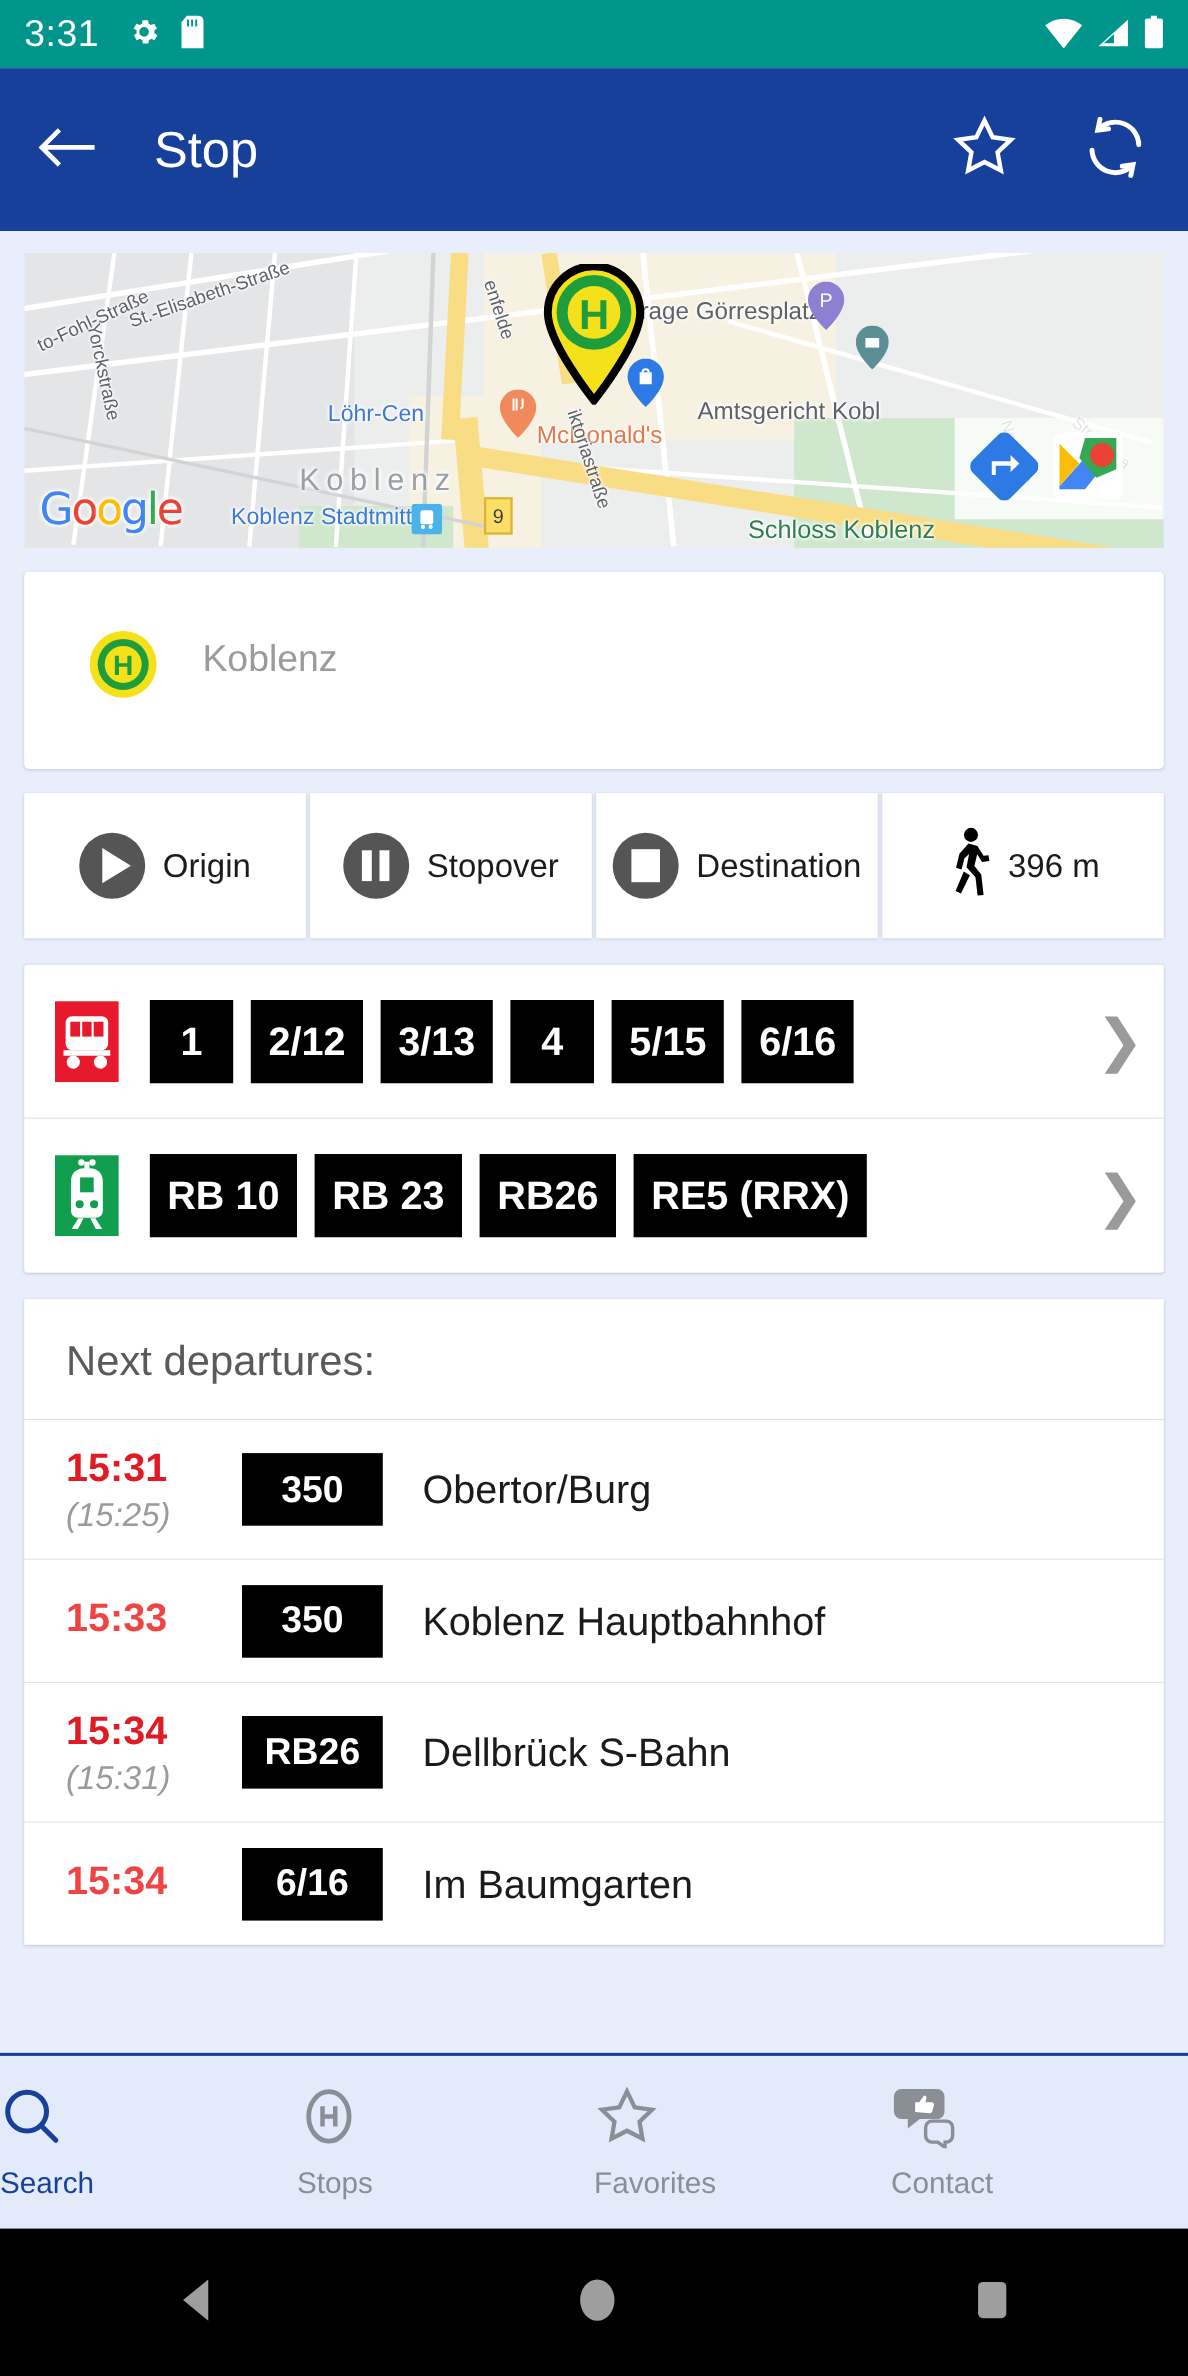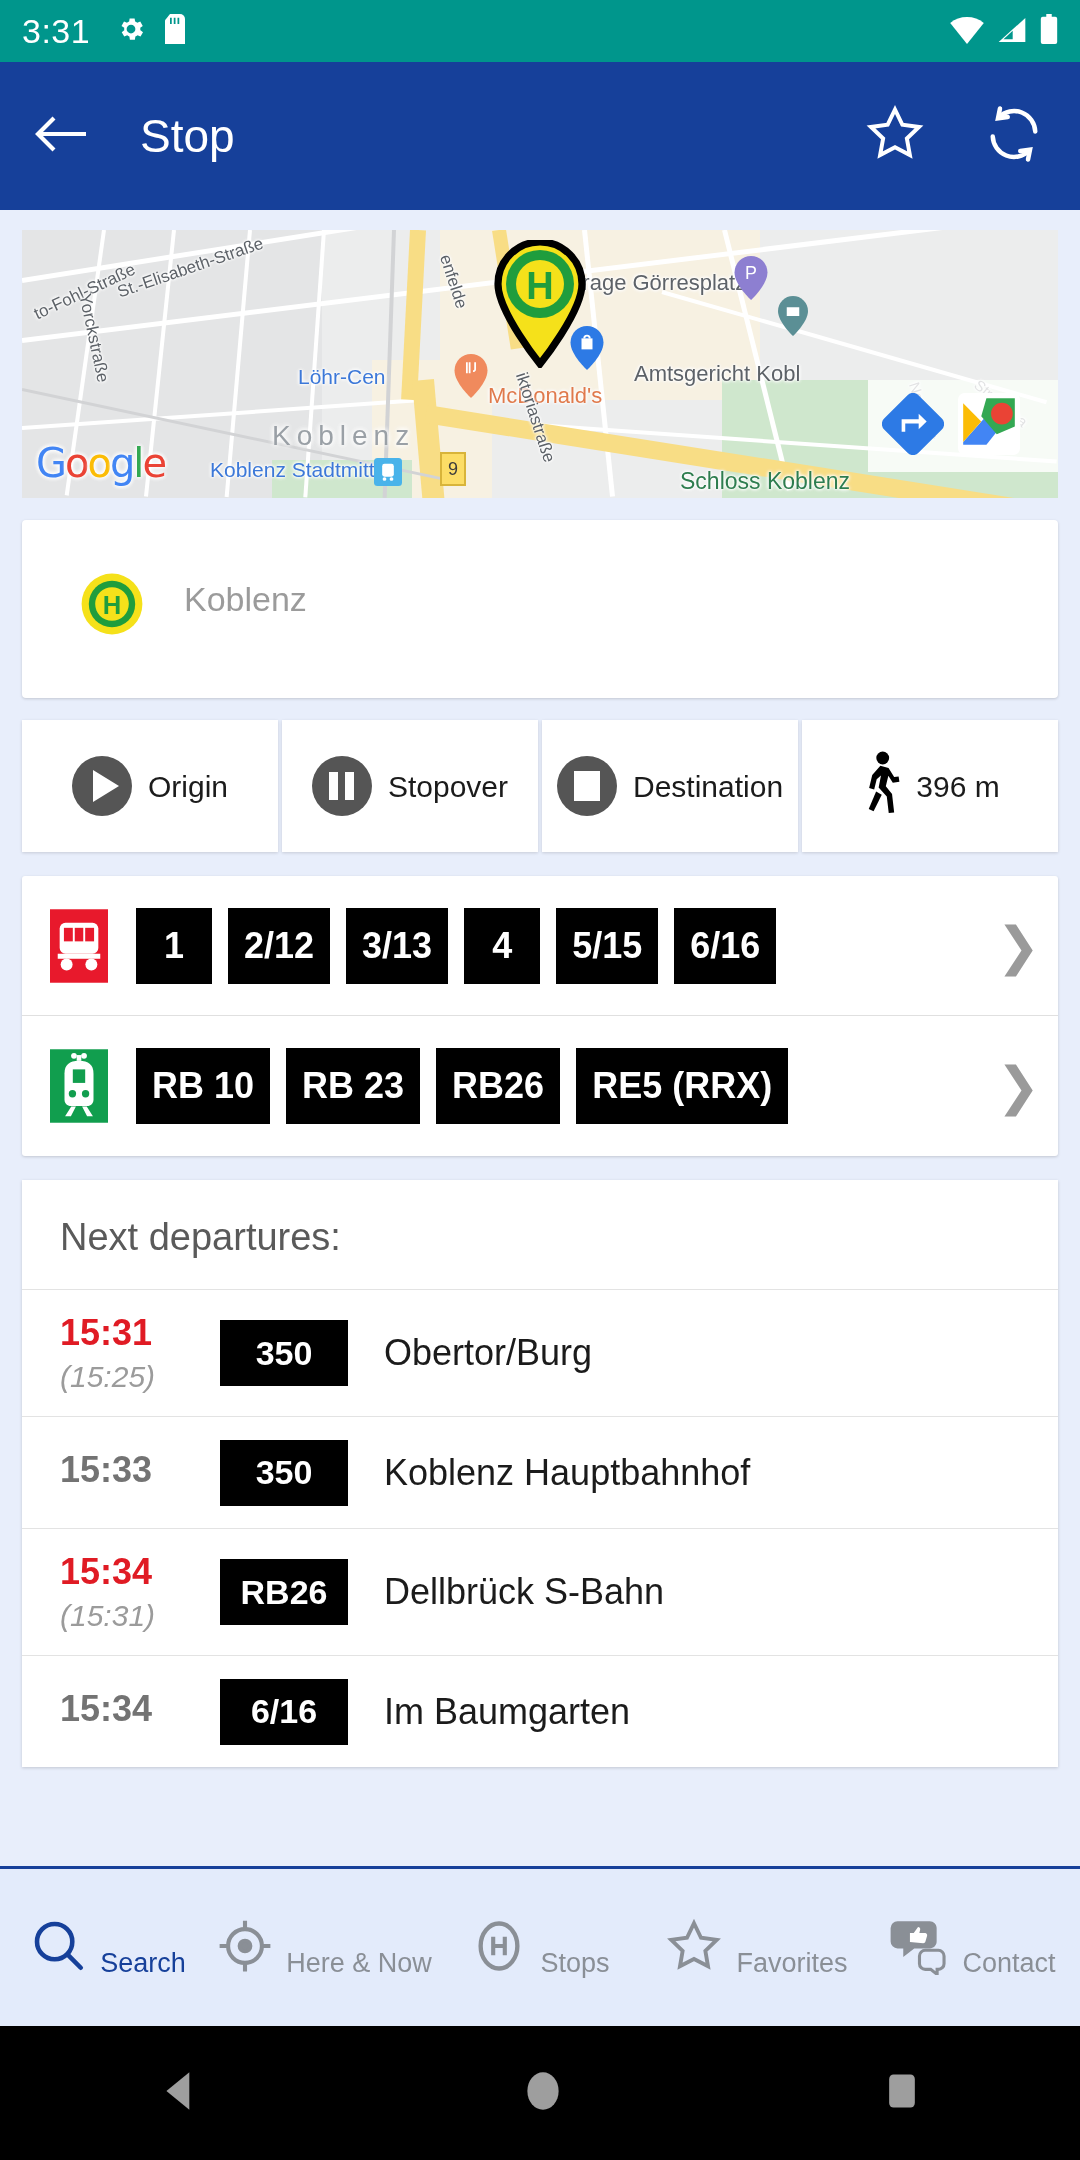--- a/index.html
+++ b/index.html
@@ -111,31 +111,31 @@
           font-family: "DejaVu Sans", sans-serif; font-weight: 300; }
 
   
   .dep-card { margin: 24px 22px 0 22px; background: #fff; box-shadow: 0 1px 3px rgba(0,0,0,.17); }
   .dep-title { font-size: 38px; color: #5a5a5a; padding: 36px 0 30px 38px; }
   .dep-row { display: flex; align-items: center; border-top: 1px solid #e3e3e3;
              padding: 22px 18px 22px 38px; min-height: 112px; }
   .dep-time { width: 160px; flex: 0 0 160px; }
   .dep-rt { font-size: 36px; font-weight: bold; }
   .dep-rt.late { color: #e01b24; }
-  .dep-rt.ontime { color: #737373; }
+  .dep-rt.ontime { color: #ef4444; }
   .dep-sched { font-size: 30px; color: #9b9b9b; font-style: italic; margin-top: 6px; }
   .dep-badge { background: #000; color: #fff; font-weight: bold; font-size: 34px;
                height: 66px; min-width: 128px; padding: 0 12px; display: flex;
                align-items: center; justify-content: center; margin-right: 36px; flex: 0 0 auto; }
   .dep-dest { font-size: 36px; color: #1b1b1b; }
 
   
   .bottomnav { flex: 0 0 160px; background: #e3ebfb; border-top: 3px solid #16409a;
                display: flex; align-items: center; }
-  .navitem { flex: 1 1 0; display: flex; flex-direction: row; align-items: flex-end;
+  .navitem { flex: 1 1 0; display: flex; flex-direction: column; align-items: flex-start;
              justify-content: center; gap: 12px; }
   .navitem .nlbl { font-size: 27px; color: #8a8f96; }
   .navitem.active .nlbl { color: #16409a; }
 
   
   .androidnav { flex: 0 0 134px; background: #000; display: flex;
                 align-items: center; justify-content: space-around; }
 </style>
 </head>
 <body>
@@ -461,30 +461,20 @@
       <span>
         <svg width="58" height="58" viewBox="0 0 24 24" fill="none" stroke="#16409a" stroke-width="1.9" stroke-linecap="round">
             <circle cx="10.2" cy="10.2" r="7.3"></circle>
             <path d="M15.6 15.6L21 21"></path>
           </svg>
       </span>
       <span class="nlbl">Search</span>
     </div>
     <div class="navitem">
       <span>
-        <svg width="58" height="58" viewBox="0 0 24 24" fill="none" stroke="#8a8f96" stroke-width="1.7">
-            <circle cx="12" cy="12" r="7"></circle>
-            <circle cx="12" cy="12" r="2.2" fill="#8a8f96"></circle>
-            <path d="M12 1.5v4M12 18.5v4M1.5 12h4M18.5 12h4"></path>
-          </svg>
-      </span>
-      <span class="nlbl">Here &amp; Now</span>
-    </div>
-    <div class="navitem">
-      <span>
         <svg width="58" height="58" viewBox="0 0 24 24" fill="none" stroke="#8a8f96" stroke-width="1.8">
             <ellipse cx="12" cy="12" rx="7.6" ry="9.3"></ellipse>
             <path d="M9.6 8.2v7.6M14.4 8.2v7.6M9.6 12h4.8" stroke-width="1.7"></path>
           </svg>
       </span>
       <span class="nlbl">Stops</span>
     </div>
     <div class="navitem">
       <span>
         <svg width="60" height="58" viewBox="0 0 24 24" fill="none" stroke="#8a8f96" stroke-width="1.6">

